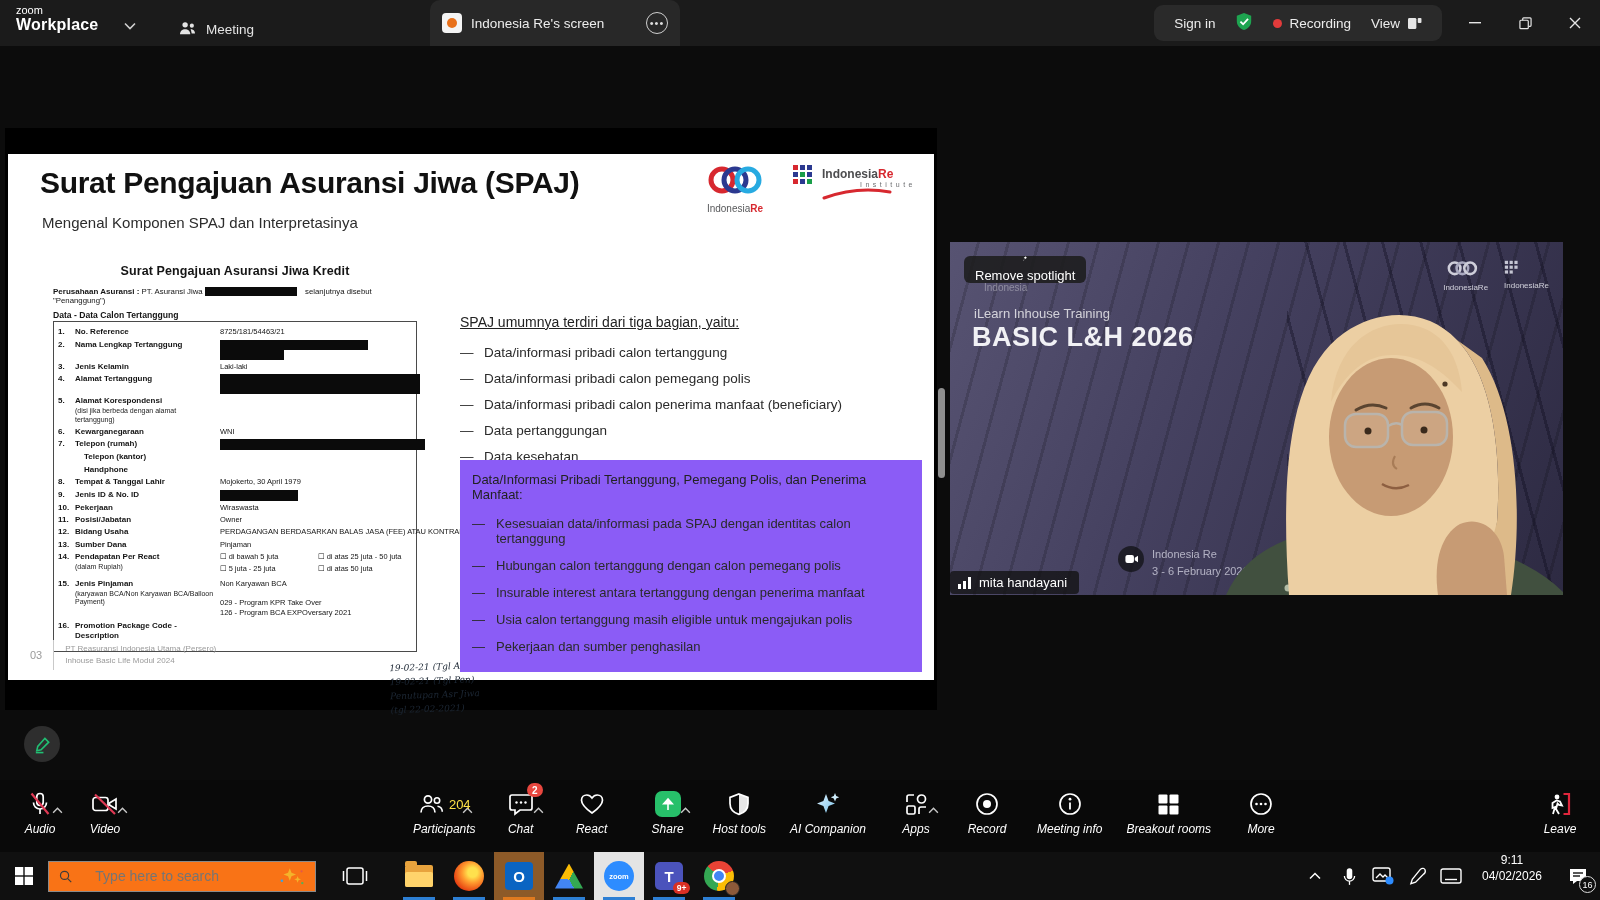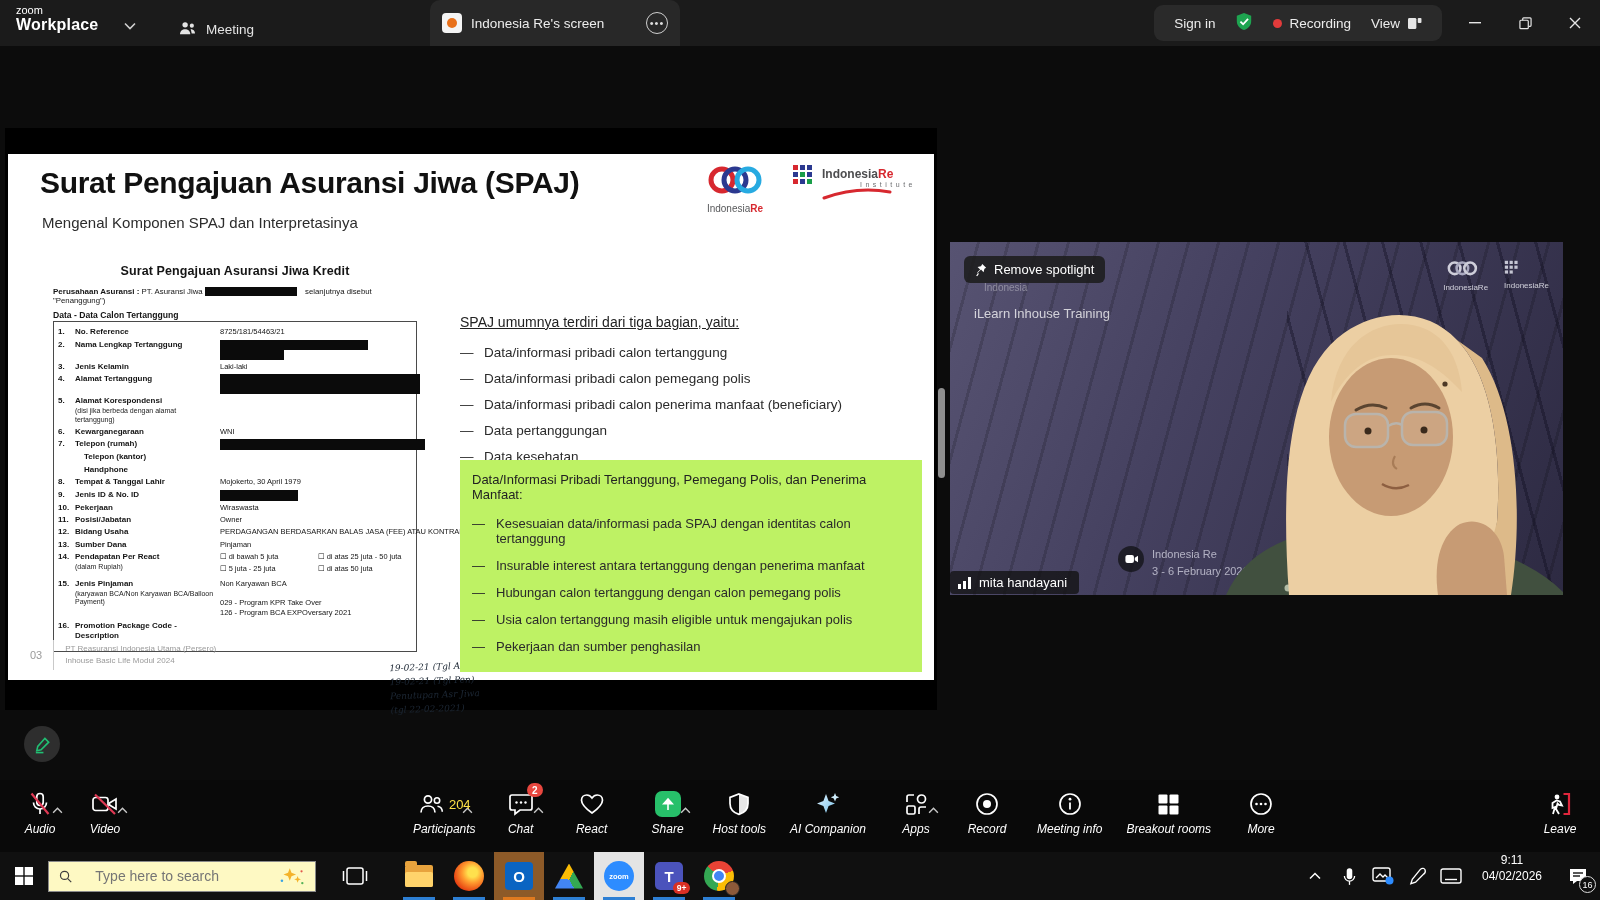--- a/index.html
+++ b/index.html
@@ -55,37 +55,37 @@
   .redact{background:#0b0b0b;display:inline-block;margin-right:6px;vertical-align:middle;}
   .fcheckrow{display:flex;margin-bottom:3px;}
   .fcheck{display:inline-block;width:98px;white-space:nowrap;font-size:7.4px;}
   .handwriting{position:absolute;left:337px;top:396px;width:130px;font-size:9px;font-style:italic;color:#1c2734;transform:rotate(-2deg);line-height:1.55;font-family:"DejaVu Serif",serif;}
 
   
   .panel1{position:absolute;left:452px;top:160px;width:462px;}
   .p-head{font-size:14px;color:#222;text-decoration:underline;margin-bottom:15px;}
   .bullet{position:relative;padding-left:24px;font-size:13.5px;color:#2a2a2a;margin-bottom:11px;}
   .bullet::before{content:"\2014";position:absolute;left:0;top:0;}
-  .panel2{position:absolute;left:452px;top:306px;width:462px;background:#bef264;padding:12px 14px 6px 12px;}
+  .panel2{position:absolute;left:452px;top:306px;width:462px;background:#8b5cf6;padding:12px 14px 6px 12px;}
   .panel2 .p-head2{font-size:13px;color:#222;margin-bottom:14px;}
   .panel2 .bullet{font-size:13px;margin-bottom:12px;}
   .s-footer{position:absolute;left:22px;top:486px;display:flex;align-items:center;}
   .pagenum{font-size:11px;color:#9a9a9a;}
   .fdiv{width:1px;height:30px;background:#c9c9c9;margin:0 11px;}
   .flines{font-size:8px;color:#9a9a9a;line-height:1.5;}
 
   
   .scroll-handle{position:absolute;left:938px;top:388px;width:7px;height:90px;background:#8f8f8f;border-radius:4px;}
 
   
   .video{position:absolute;left:950px;top:242px;width:613px;height:353px;overflow:hidden;background:
     linear-gradient(115deg,#575372 0%,#454160 40%,#2d2a42 100%);}
   .video .stripes{position:absolute;inset:0;background:repeating-linear-gradient(105deg,transparent 0 26px,rgba(0,0,0,.16) 26px 29px);}
   .video .stripes2{position:absolute;right:0;top:0;width:45%;height:100%;background:repeating-linear-gradient(75deg,transparent 0 34px,rgba(10,8,25,.35) 34px 37px);}
-  .remove-pill{position:absolute;left:14px;top:14px;background:rgba(28,28,28,.88);border-radius:6px;height:27px;display:flex;align-items:center;gap:7px;padding:0 11px;color:#fff;font-size:13px;z-index:5;}
+  .remove-pill{position:absolute;left:14px;top:14px;background:rgba(28,28,28,.88);border-radius:6px;height:27px;display:flex;align-items:center;gap:7px;padding:0 11px;color:#fff;font-size:13px;z-index:5;flex-direction:column;}
   .bg-partial{position:absolute;left:34px;top:40px;font-size:10px;color:rgba(255,255,255,.35);z-index:1;}
   .bg-t1{position:absolute;left:24px;top:64px;font-size:13px;color:rgba(255,255,255,.75);z-index:2;}
   .bg-t2{position:absolute;left:22px;top:80px;font-size:27px;font-weight:700;color:#f1f1f5;letter-spacing:.5px;z-index:2;}
   .v-logos{position:absolute;right:14px;top:18px;display:flex;gap:16px;opacity:.85;z-index:2;align-items:flex-start;}
   .v-logo-txt{font-size:8px;color:#e8e8f0;text-align:center;margin-top:1px;}
   .bg-avatar{position:absolute;left:168px;top:304px;display:flex;gap:8px;z-index:2;align-items:flex-start;}
   .bg-av-circle{width:26px;height:26px;border-radius:50%;background:rgba(20,20,25,.8);display:flex;align-items:center;justify-content:center;flex:none;}
   .bg-av-text{font-size:11px;color:rgba(225,225,238,.7);line-height:1.5;}
   .name-pill{position:absolute;left:0;bottom:1px;background:rgba(18,18,18,.78);border-radius:4px;display:flex;align-items:center;gap:7px;padding:4px 12px 4px 8px;color:#fff;font-size:13px;z-index:6;}
   .person{position:absolute;left:236px;bottom:0;z-index:3;}
@@ -103,21 +103,21 @@
   .tb-label{font-size:12px;color:#fff;margin-top:4px;white-space:nowrap;font-style:italic;}
   .chev{padding-top:20px;color:#c9c9c9;margin-left:-14px;margin-right:-2px;}
   .count{color:#fde047;font-size:13px;}
   .badge{position:absolute;top:-7px;right:-9px;background:#e8473f;color:#fff;font-size:10px;border-radius:9px;padding:1.5px 5px;font-weight:700;}
   .share-sq{width:26px;height:26px;border-radius:7px;background:#27c06a;display:flex;align-items:center;justify-content:center;}
   .ai-grad{display:block;}
 
   
   .taskbar{position:absolute;left:0;bottom:0;right:0;height:48px;background:#101010;display:flex;align-items:center;}
   .start{width:48px;height:48px;display:flex;align-items:center;justify-content:center;flex:none;}
-  .searchbox{width:268px;height:31px;background:#fef9c3;border:1px solid #8a8a8a;display:flex;align-items:center;gap:23px;padding:0 10px;flex:none;}
+  .searchbox{width:268px;height:31px;background:#f97316;border:1px solid #8a8a8a;display:flex;align-items:center;gap:23px;padding:0 10px;flex:none;}
   .searchbox input{border:0;outline:0;background:transparent;font-size:14px;color:#3c3c3c;width:160px;font-family:"Liberation Sans",sans-serif;}
   .tki{width:50px;height:48px;display:flex;align-items:center;justify-content:center;position:relative;flex:none;}
   .tki .uline{position:absolute;bottom:0;left:9px;right:9px;height:3px;background:#2d7fd4;}
   .tki.hl-orange{background:rgba(244,152,61,.55);}
   .tki.hl-orange .uline{background:#e07a1f;}
   .tki.hl-light{background:#e4e4e4;}
   .folder{width:28px;height:22px;position:relative;}
   .folder .back{position:absolute;inset:0;background:#e8a33d;border-radius:2px;}
   .folder .back::before{content:"";position:absolute;left:0;top:-4px;width:12px;height:5px;background:#e8a33d;border-radius:2px 2px 0 0;}
   .folder .front{position:absolute;left:0;right:0;bottom:0;height:15px;background:#ffd36b;border-radius:2px;}
@@ -424,22 +424,22 @@
             <div class="bullet">Data/informasi pribadi calon pemegang polis</div>
             <div class="bullet">Data/informasi pribadi calon penerima manfaat (beneficiary)</div>
             <div class="bullet">Data pertanggungan</div>
             <div class="bullet">Data kesehatan</div>
           </div>
       </div>
       <div class="panel2">
         <div class="p-head2">Data/Informasi Pribadi Tertanggung, Pemegang Polis, dan Penerima Manfaat:</div>
         <div id="p2-list">
             <div class="bullet">Kesesuaian data/informasi pada SPAJ dengan identitas calon tertanggung</div>
+            <div class="bullet">Hubungan calon tertanggung dengan calon pemegang polis</div>
             <div class="bullet">Insurable interest antara tertanggung dengan penerima manfaat</div>
-            <div class="bullet">Hubungan calon tertanggung dengan calon pemegang polis</div>
             <div class="bullet">Usia calon tertanggung masih eligible untuk mengajukan polis</div>
             <div class="bullet">Pekerjaan dan sumber penghasilan</div>
           </div>
       </div>
 
       <div class="s-footer">
         <div class="pagenum">03</div>
         <div class="fdiv"></div>
         <div class="flines">
           <div>PT Reasuransi Indonesia Utama (Persero)</div>
@@ -457,20 +457,21 @@
 
     <div class="remove-pill">
       <svg width="12" height="14" viewBox="0 0 14 16">
           <path d="M8.5 1l4.5 4.5-2 1-1 4-3-3L3 11.5 2.5 11 6 7.5l-3-3 4-1z" fill="#fff"></path>
           <line x1="4" y1="12" x2="2" y2="15" stroke="#fff" stroke-width="1.4"></line>
         </svg>
       <span>Remove spotlight</span>
     </div>
     <div class="bg-partial">Indonesia</div>
     <div class="bg-t1">iLearn Inhouse Training</div>
+    <div class="bg-t2">BASIC L&amp;H 2026</div>
 
     <div class="v-logos">
       <div>
         <svg width="40" height="18" viewBox="0 0 62 28">
             <circle cx="18" cy="13" r="9" fill="none" stroke="#e9e9f2" stroke-width="4"></circle>
             <circle cx="30" cy="13" r="9" fill="none" stroke="#bdbdd2" stroke-width="4"></circle>
             <circle cx="42" cy="13" r="9" fill="none" stroke="#e9e9f2" stroke-width="4"></circle>
           </svg>
         <div class="v-logo-txt">IndonesiaRe</div>
       </div>

